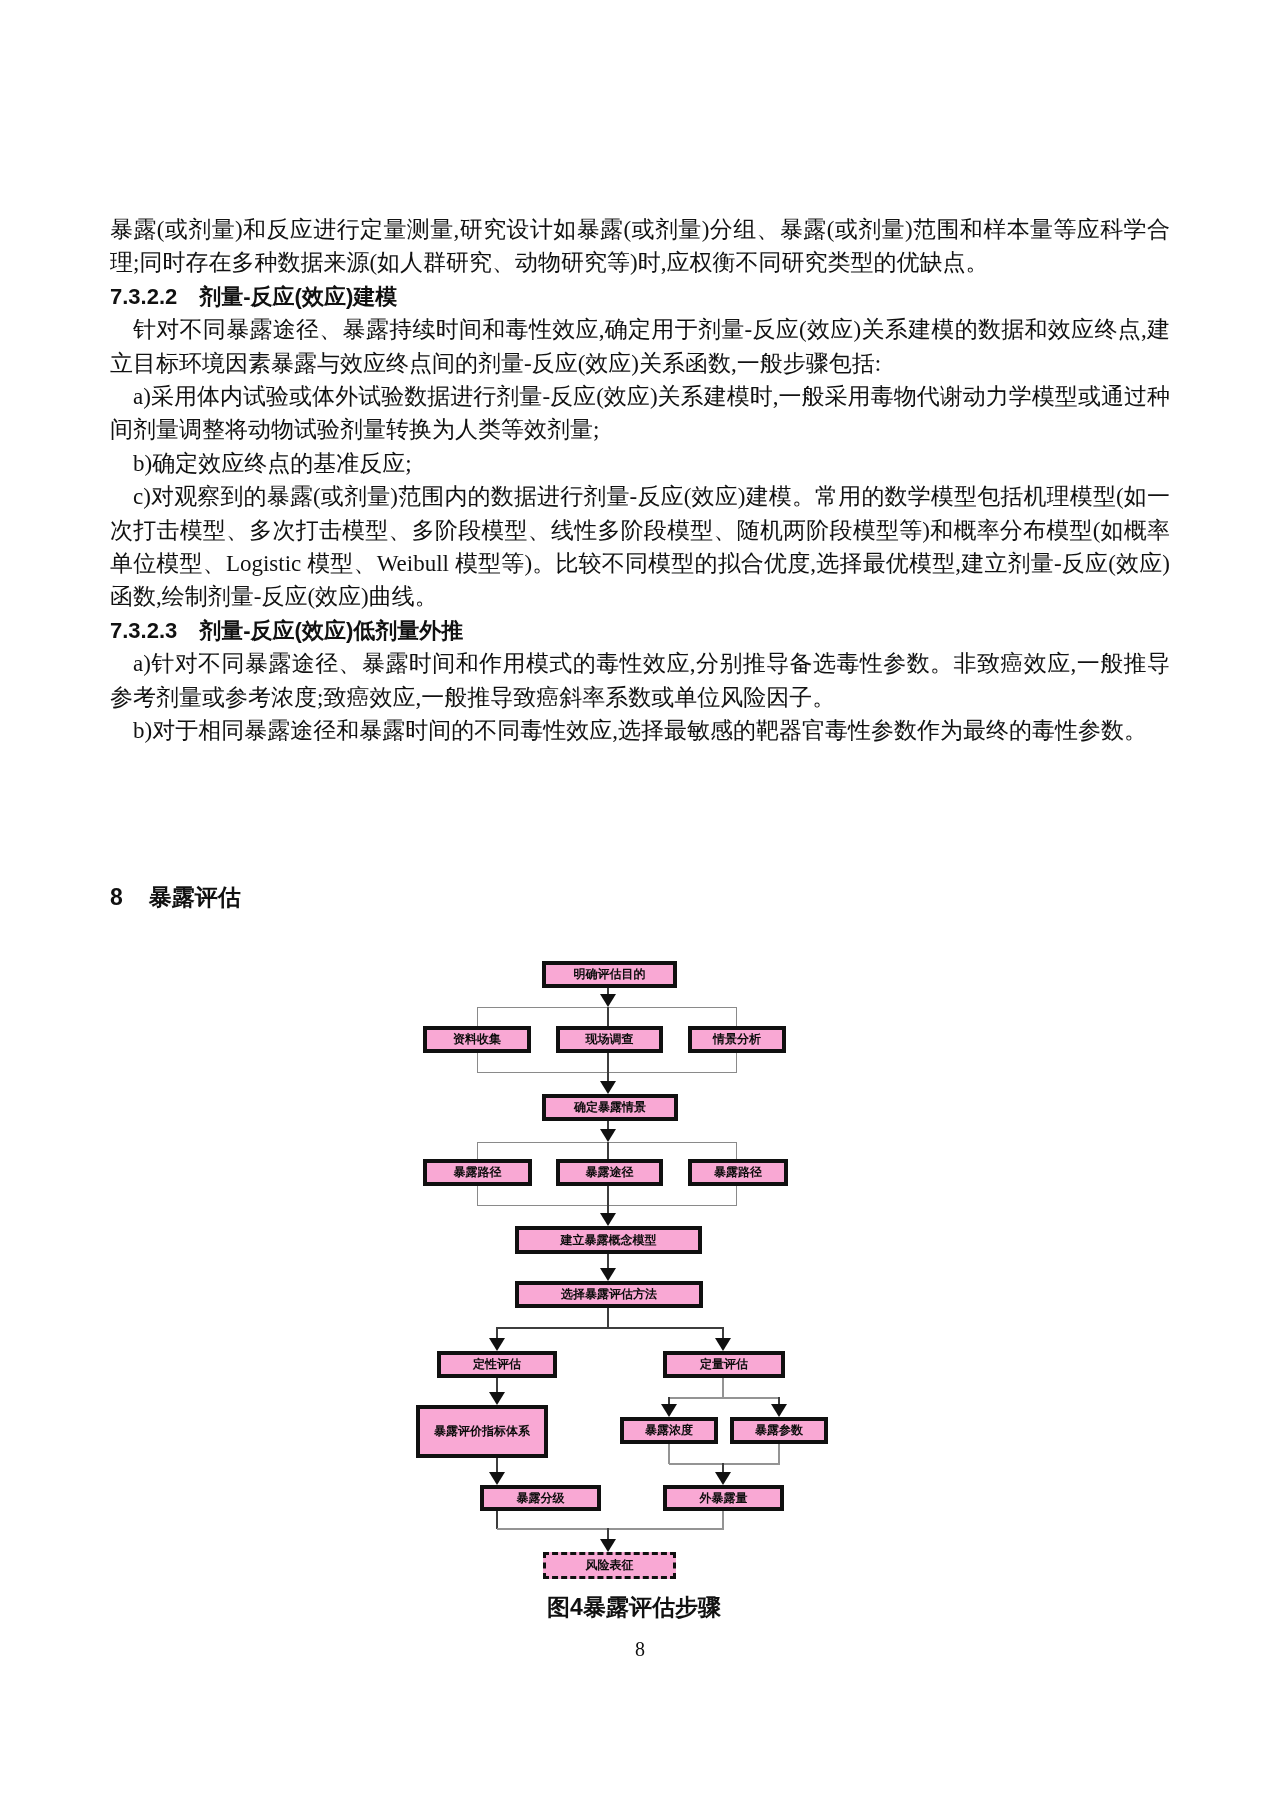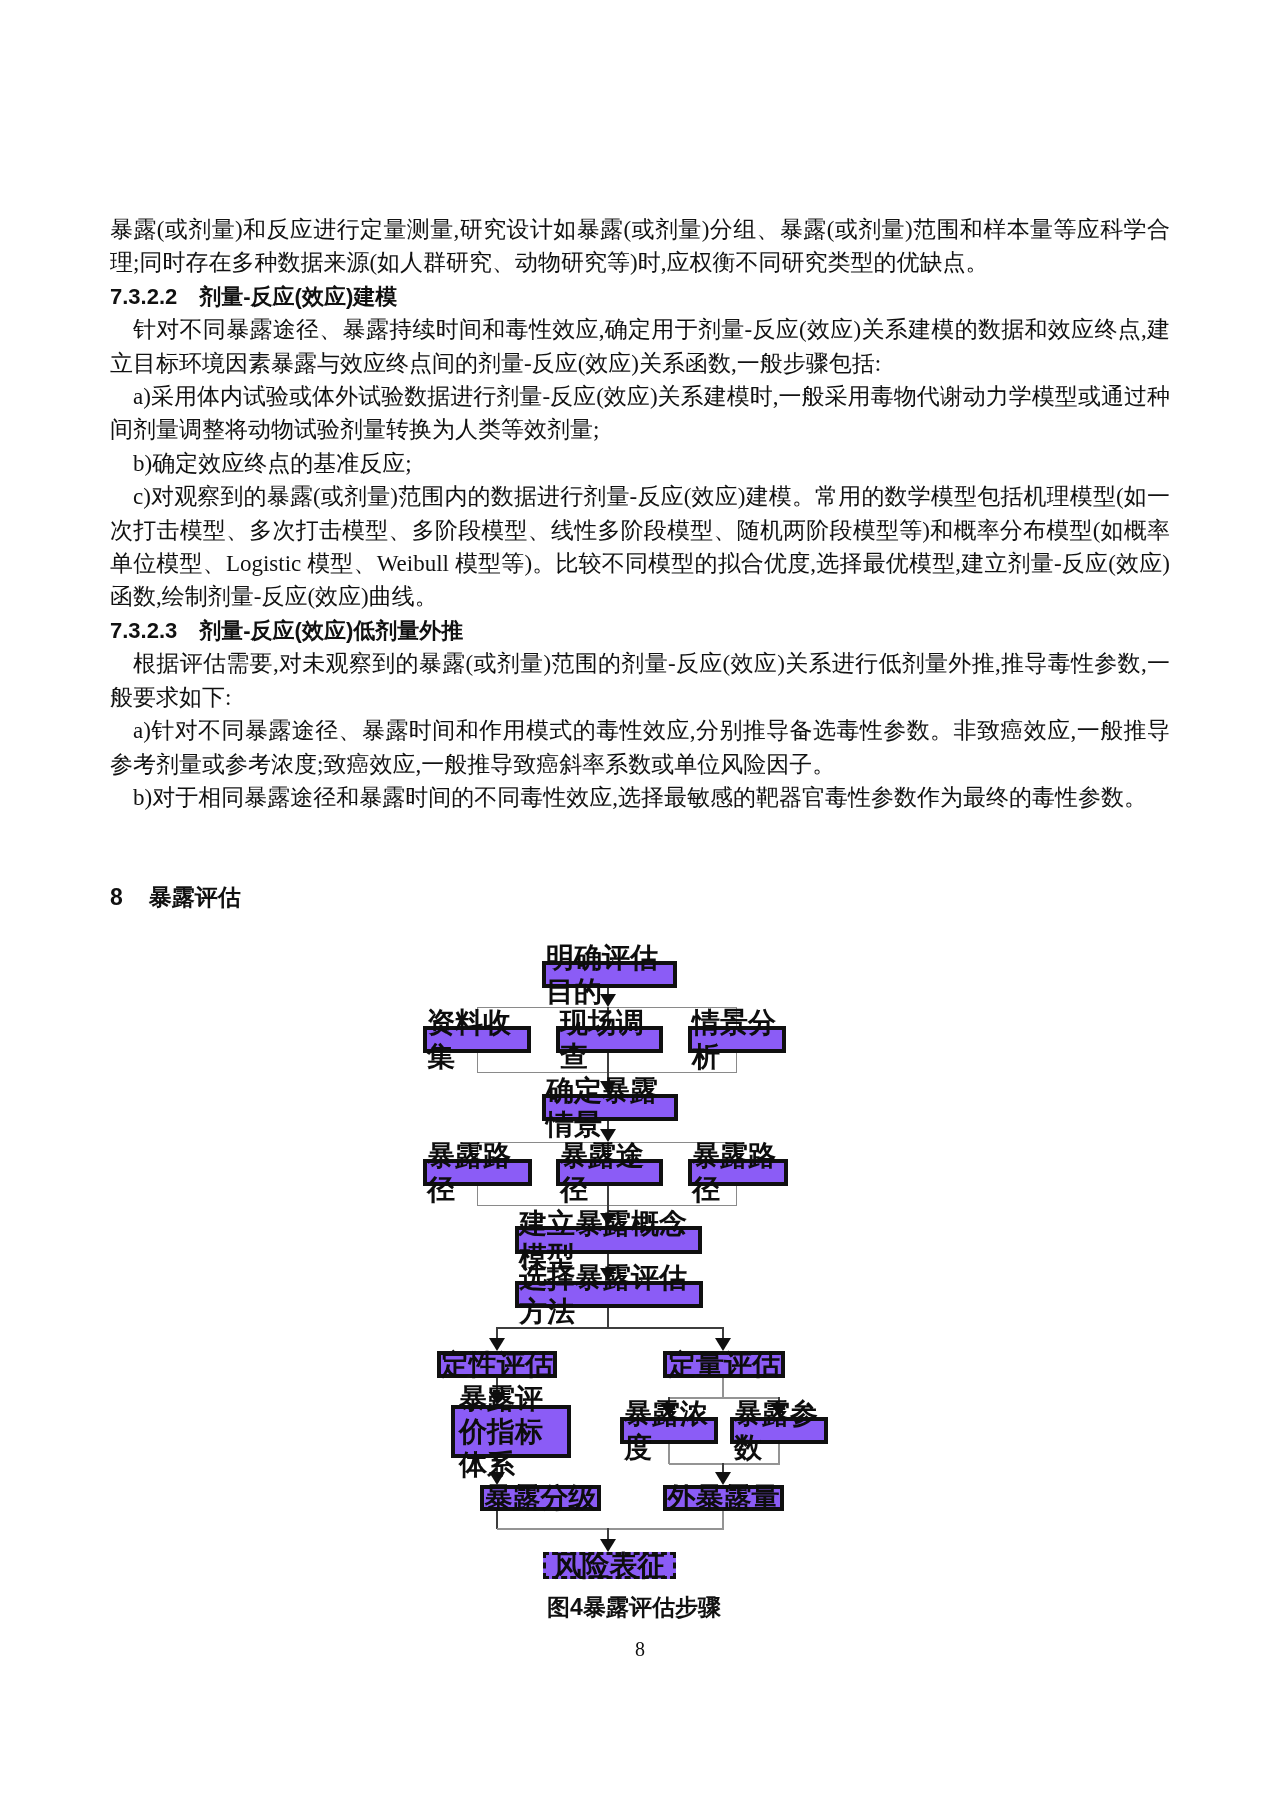--- a/index.html
+++ b/index.html
@@ -27,23 +27,23 @@
   .clause .cnum{margin-right:22px;}
   .sec8{
     position:absolute;left:110px;top:882px;
     font-family:"Liberation Sans","DejaVu Sans",sans-serif;
     font-weight:bold;font-size:23px;color:#111;
   }
   .sec8 .cnum{margin-right:26px;}
   
   .fbox{
     position:absolute;box-sizing:border-box;
-    border:4px solid #101010;background:#8b5cf6;
+    border:4px solid #101010;background:#f9a8d4;
     display:flex;align-items:center;justify-content:center;
-    font-weight:bold;font-size:28px;line-height:1.18;
+    font-weight:bold;font-size:12px;line-height:1.18;
     text-align:left;z-index:2;color:#0d0d0d;
     font-family:"Liberation Serif","DejaVu Serif",serif;
   }
   .fbox.dashed{border:3px dashed #101010;}
   .fcontainer{position:absolute;box-sizing:border-box;border:1.5px solid #8a8a8a;background:transparent;z-index:0;}
   .vline{position:absolute;width:2px;background:#3d3d3d;z-index:1;}
   .vline.gray{width:1.7px;background:#949494;}
   .hline{position:absolute;height:2px;background:#3d3d3d;z-index:1;}
   .hline.gray{height:1.7px;background:#949494;}
   .arrow{
@@ -68,21 +68,20 @@
 <div class="page">
 
   <div class="bodytext">
     <p>暴露(或剂量)和反应进行定量测量,研究设计如暴露(或剂量)分组、暴露(或剂量)范围和样本量等应科学合理;同时存在多种数据来源(如人群研究、动物研究等)时,应权衡不同研究类型的优缺点。</p>
     <p class="clause"><span class="cnum">7.3.2.2</span><span>剂量-反应(效应)建模</span></p>
     <p class="ind">针对不同暴露途径、暴露持续时间和毒性效应,确定用于剂量-反应(效应)关系建模的数据和效应终点,建立目标环境因素暴露与效应终点间的剂量-反应(效应)关系函数,一般步骤包括:</p>
     <p class="ind">a)采用体内试验或体外试验数据进行剂量-反应(效应)关系建模时,一般采用毒物代谢动力学模型或通过种间剂量调整将动物试验剂量转换为人类等效剂量;</p>
     <p class="ind">b)确定效应终点的基准反应;</p>
     <p class="ind">c)对观察到的暴露(或剂量)范围内的数据进行剂量-反应(效应)建模。常用的数学模型包括机理模型(如一次打击模型、多次打击模型、多阶段模型、线性多阶段模型、随机两阶段模型等)和概率分布模型(如概率单位模型、Logistic 模型、Weibull 模型等)。比较不同模型的拟合优度,选择最优模型,建立剂量-反应(效应)函数,绘制剂量-反应(效应)曲线。</p>
     <p class="clause"><span class="cnum">7.3.2.3</span><span>剂量-反应(效应)低剂量外推</span></p>
-    <p class="ind">根据评估需要,对未观察到的暴露(或剂量)范围的剂量-反应(效应)关系进行低剂量外推,推导毒性参数,一般要求如下:</p>
     <p class="ind">a)针对不同暴露途径、暴露时间和作用模式的毒性效应,分别推导备选毒性参数。非致癌效应,一般推导参考剂量或参考浓度;致癌效应,一般推导致癌斜率系数或单位风险因子。</p>
     <p class="ind">b)对于相同暴露途径和暴露时间的不同毒性效应,选择最敏感的靶器官毒性参数作为最终的毒性参数。</p>
   </div>
 
   <div class="sec8"><span class="cnum">8</span><span>暴露评估</span></div>
 
   <div class="fcontainer" style="left:477px;top:1007px;width:260px;height:66px;"></div>
   <div class="fcontainer" style="left:477px;top:1142px;width:260px;height:64px;"></div>
 
   <div class="vline" style="left:607px;top:988px;height:8px;"></div>
@@ -129,21 +128,21 @@
   <div class="fbox" style="left:556px;top:1026px;width:107px;height:27px;">现场调查</div>
   <div class="fbox" style="left:688px;top:1026px;width:98px;height:27px;">情景分析</div>
   <div class="fbox" style="left:542px;top:1094px;width:136px;height:27px;">确定暴露情景</div>
   <div class="fbox" style="left:423px;top:1159px;width:109px;height:27px;">暴露路径</div>
   <div class="fbox" style="left:556px;top:1159px;width:107px;height:27px;">暴露途径</div>
   <div class="fbox" style="left:688px;top:1159px;width:100px;height:27px;">暴露路径</div>
   <div class="fbox" style="left:515px;top:1226px;width:187px;height:28px;">建立暴露概念模型</div>
   <div class="fbox" style="left:515px;top:1281px;width:188px;height:27px;">选择暴露评估方法</div>
   <div class="fbox" style="left:437px;top:1351px;width:120px;height:27px;">定性评估</div>
   <div class="fbox" style="left:663px;top:1351px;width:122px;height:27px;">定量评估</div>
-  <div class="fbox" style="left:451px;top:1405px;width:120px;height:53px;padding:0 4px;">暴露评价指标体系</div>
+  <div class="fbox" style="left:416px;top:1405px;width:132px;height:53px;padding:0 4px;">暴露评价指标体系</div>
   <div class="fbox" style="left:620px;top:1417px;width:98px;height:27px;">暴露浓度</div>
   <div class="fbox" style="left:730px;top:1417px;width:98px;height:27px;">暴露参数</div>
   <div class="fbox" style="left:436px;top:1485px;width:121px;height:26px;margin-left:44px;">暴露分级</div>
   <div class="fbox" style="left:663px;top:1485px;width:121px;height:26px;">外暴露量</div>
   <div class="fbox dashed" style="left:543px;top:1552px;width:133px;height:27px;">风险表征</div>
 
   <div class="figcaption"><span class="fnum">图4</span><span>暴露评估步骤</span></div>
 
   <div class="pagenum">8</div>
 

